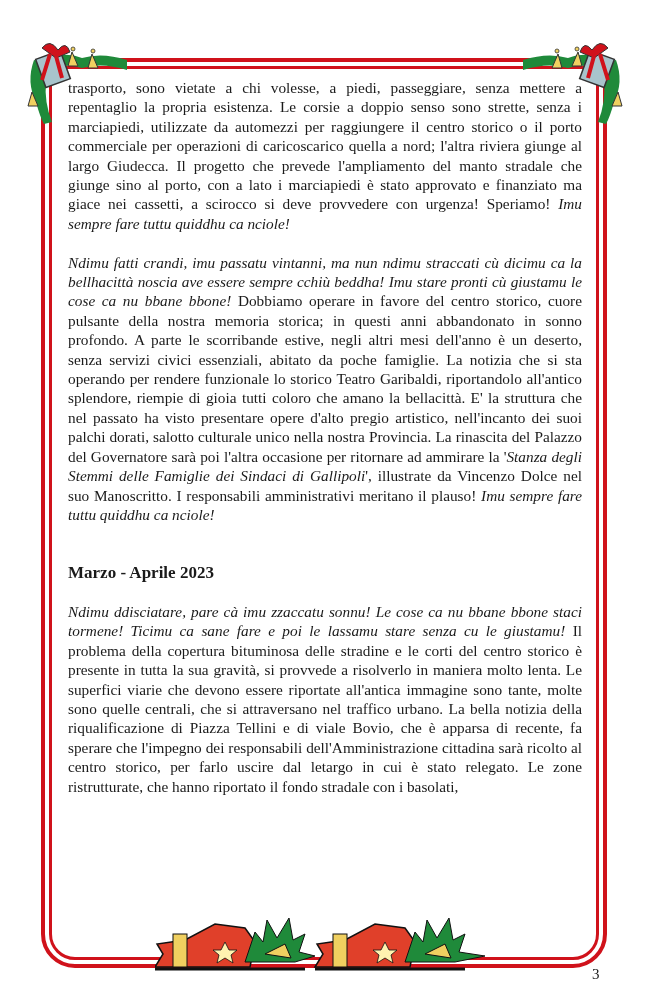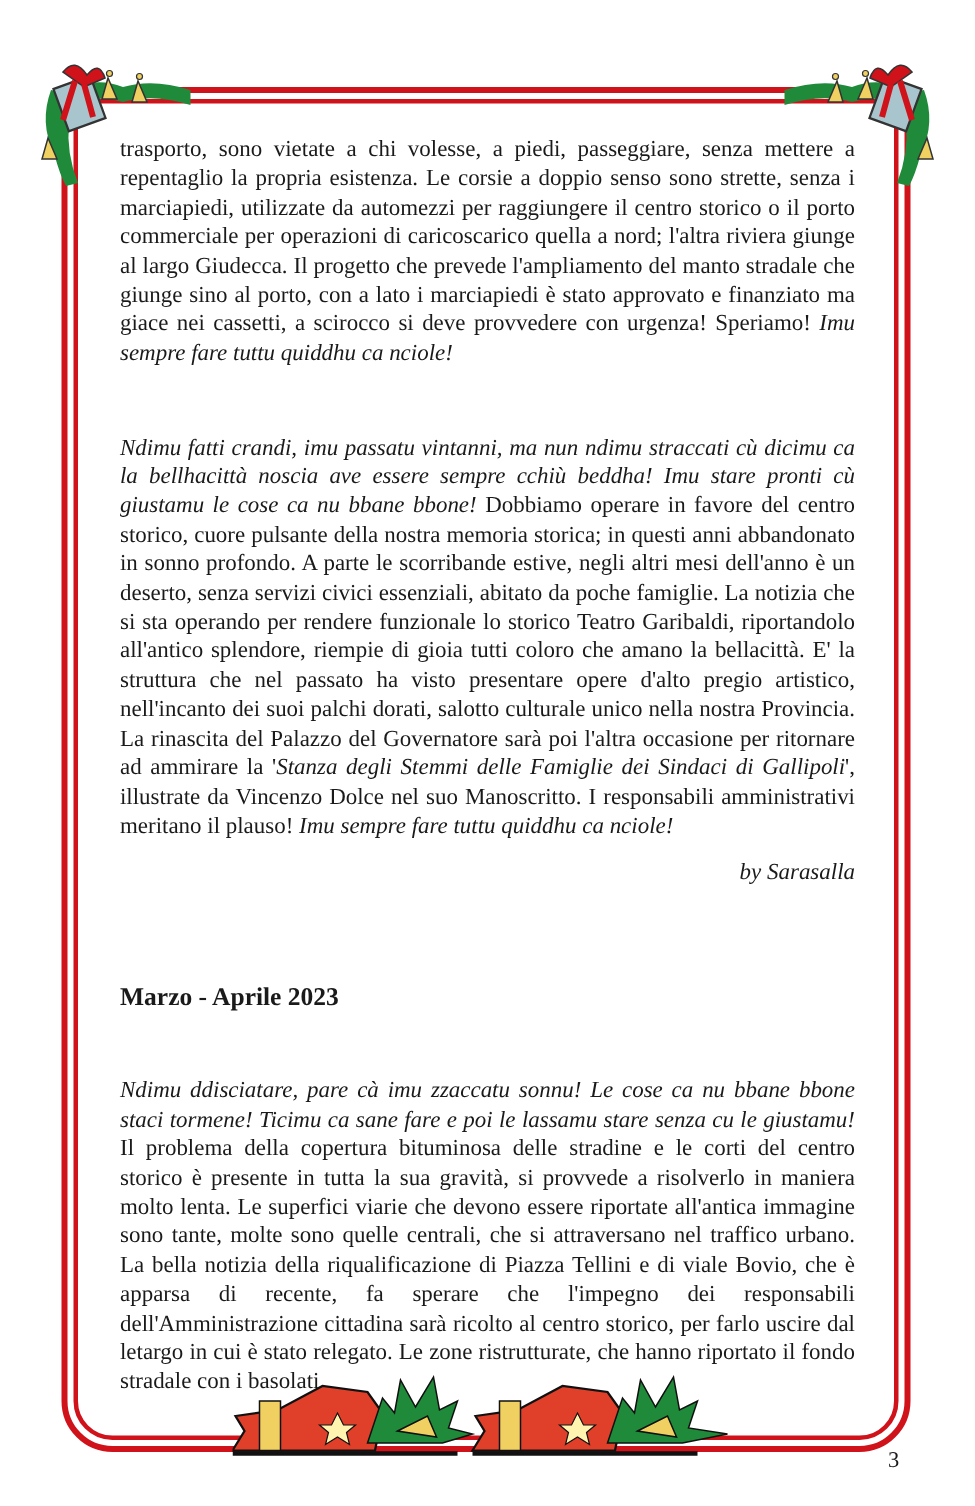--- a/index.html
+++ b/index.html
@@ -3,21 +3,21 @@
 <meta charset="utf-8">
 <style>
   html, body { margin:0; padding:0; background:#ffffff; }
   body { width:650px; height:1004px; position:relative; overflow:hidden;
          font-family:"Liberation Serif", "DejaVu Serif", serif; color:#1a1a1a; }
   .frame-outer { position:absolute; left:41px; top:58px; width:566px; height:910px;
          border:4px solid #d0121b; border-top-width:4px; border-radius:0 0 34px 34px; box-sizing:border-box; }
   .frame-inner { position:absolute; left:49px; top:66px; width:550px; height:894px;
          border:3px solid #d0121b; border-radius:0 0 26px 26px; box-sizing:border-box; }
   .content { position:absolute; left:68px; top:78px; width:514px; font-size:15.3px; line-height:19.4px; }
-  .content p { margin:12px; text-align:justify; }
+  .content p { margin:0; text-align:justify; }
   .content em { font-style:italic; }
   .gap { height:19.4px; }
   .gap2 { height:38.8px; }
   .sign { text-align:right !important; font-style:italic; }
   .heading { font-weight:bold; font-size:17px; margin:0; }
   .pagenum { position:absolute; left:592px; top:966px; font-size:15px; }
   .deco { position:absolute; }
 </style>
 </head>
 <body>
@@ -50,21 +50,20 @@
     <path d="M70 22 L66 36 L76 36 Z" fill="#f0d060" stroke="#333" stroke-width="1"></path>
     <circle cx="71" cy="19" r="2" fill="#f0d060" stroke="#333" stroke-width="0.8"></circle>
     <path d="M10 60 L16 74 L6 74 Z" fill="#f0d060" stroke="#333" stroke-width="1"></path>
   </g>
 </svg>
 
 <div class="content">
   <p><span>trasporto, sono vietate a chi volesse, a piedi, passeggiare, senza mettere a repentaglio la propria esistenza. Le corsie a doppio senso sono strette, senza i    marciapiedi, utilizzate da automezzi per raggiungere il centro storico o il porto commerciale per operazioni di caricoscarico quella a nord; l'altra riviera giunge al largo Giudecca. Il progetto che prevede l'ampliamento del manto stradale che giunge sino al porto, con a lato i marciapiedi è stato approvato e finanziato ma giace nei cassetti, a scirocco si deve provvedere con urgenza! Speriamo! </span><em>Imu sempre fare tuttu quiddhu ca nciole!</em></p>
   <div class="gap"></div>
   <p><em>Ndimu fatti crandi, imu passatu vintanni, ma nun ndimu straccati cù dicimu ca la bellhacittà noscia ave essere sempre cchiù beddha! Imu stare pronti cù giustamu le cose ca nu bbane bbone!</em><span> Dobbiamo operare in favore del centro storico, cuore pulsante della nostra memoria storica; in questi anni abbandonato in sonno profondo. A parte le scorribande estive, negli altri mesi dell'anno è un deserto, senza servizi civici essenziali, abitato da poche famiglie. La notizia che si sta operando per rendere funzionale lo storico Teatro Garibaldi, riportandolo all'antico splendore, riempie di gioia tutti coloro che amano la bellacittà. E' la struttura che nel passato ha visto presentare opere d'alto pregio artistico, nell'incanto dei suoi palchi dorati, salotto culturale unico nella nostra Provincia. La rinascita del Palazzo del Governatore sarà poi l'altra occasione per ritornare ad ammirare la '</span><em>Stanza degli Stemmi delle Famiglie dei Sindaci di Gallipoli</em><span>', illustrate da Vincenzo Dolce nel suo Manoscritto. I responsabili amministrativi meritano il plauso! </span><em>Imu sempre fare tuttu quiddhu ca nciole!</em></p>
-  <p class="sign">by Sarasalla</p>
   <div class="gap2"></div>
   <p class="heading">Marzo - Aprile 2023</p>
   <div class="gap"></div>
   <p><em>Ndimu ddisciatare, pare cà imu zzaccatu sonnu! Le cose ca nu bbane bbone staci tormene! Ticimu ca sane fare e poi le lassamu stare senza cu le giustamu!</em><span> Il problema della copertura bituminosa delle stradine e le corti del centro storico è presente in tutta la sua gravità, si provvede a risolverlo in maniera molto lenta. Le superfici viarie che devono essere riportate all'antica immagine sono tante, molte sono quelle centrali, che  si attraversano nel traffico urbano. La bella notizia della riqualificazione di Piazza Tellini e di viale Bovio, che è apparsa di recente, fa sperare che l'impegno dei responsabili dell'Amministrazione cittadina sarà ricolto al centro storico, per farlo uscire dal letargo in cui è stato relegato. Le zone ristrutturate, che hanno riportato il fondo stradale con i basolati,</span></p>
 </div>
 
 <svg class="deco" style="left:155px;top:912px" width="340" height="62" viewBox="0 0 340 62">
   <g>
     <path d="M0 55 L8 42 L2 32 L30 28 L60 12 L90 16 L100 30 L95 55 Z" fill="#e0402a" stroke="#111" stroke-width="1.5"></path>
     <rect x="18" y="22" width="14" height="33" fill="#f0d060" stroke="#111" stroke-width="1"></rect>

